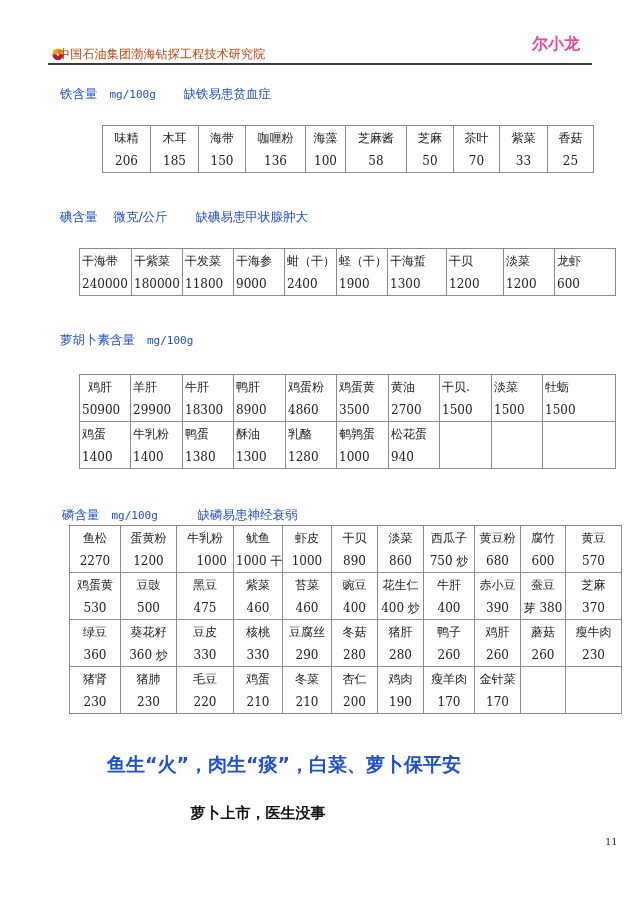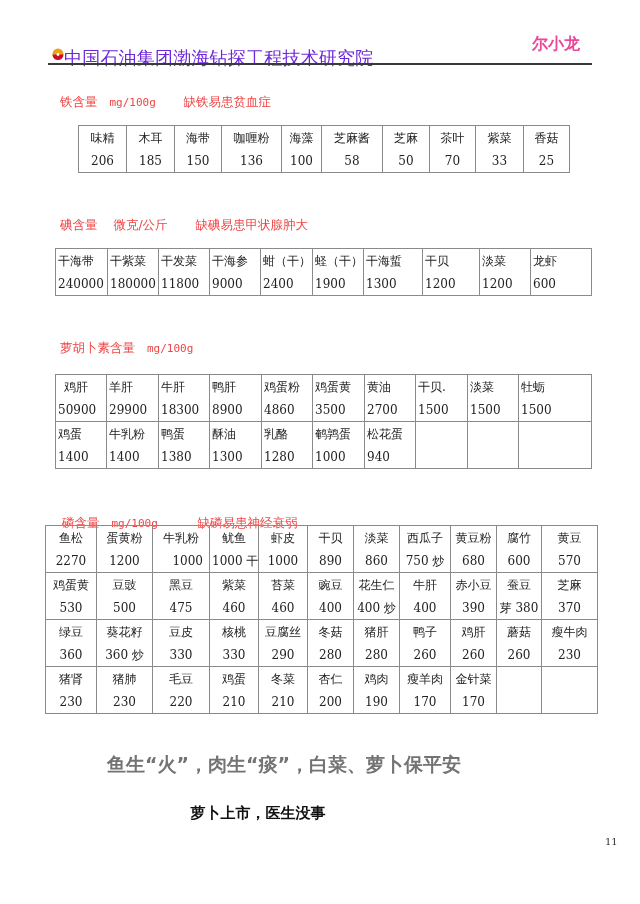--- a/index.html
+++ b/index.html
@@ -1,33 +1,33 @@
 <!DOCTYPE html>
 <html><head>
 <meta charset="utf-8">
 <style>
   html, body { margin:0; padding:0; background:#ffffff; }
   body { width:640px; height:904px; position:relative; overflow:hidden;
          font-family:"DejaVu Serif","Liberation Serif",serif; color:#1a1a1a; }
   .abs { position:absolute; }
   .hdr-logo { left:52px; top:45px; width:12px; height:12px; }
-  .hdr-title { left:64px; top:46px; font-size:18px; color:#6d28d9; letter-spacing:0.2px; }
+  .hdr-title { left:58px; top:46px; font-size:12px; color:#c2410c; letter-spacing:0.2px; }
   .hdr-author { left:532px; top:34px; font-size:16px; font-weight:bold; color:#ec4899; }
   .hdr-rule { left:48px; top:63px; width:544px; height:2px; background:#3a3a3a; }
-  .sec-head { font-family:"DejaVu Sans","Liberation Sans",sans-serif; font-size:12.5px; color:#ef4444; white-space:pre;margin-top:8px; }
+  .sec-head { font-family:"DejaVu Sans","Liberation Sans",sans-serif; font-size:12.5px; color:#1d4ed8; white-space:pre; }
   .sec-head .unit { font-family:"DejaVu Sans Mono","Liberation Mono",monospace; font-size:11px; }
-  table.t { position:absolute; border-collapse:collapse; table-layout:fixed; }
+  table.t { position:absolute; border-collapse:collapse; table-layout:fixed;margin-left:24px; }
   table.t td { border:1px solid #8a8a8a; padding:0 2px; font-size:12px; color:#222;
                font-family:"DejaVu Serif","Liberation Serif",serif; overflow:hidden; white-space:nowrap; }
   table.t td .nm { display:block; height:24px; line-height:24px; }
   table.t td .vl { display:block; height:22px; line-height:22px; }
   .center td { text-align:center; }
   .left td { text-align:left; padding-left:4px; }
   .saying1 { left:0; width:568px; top:752px; text-align:center; font-size:19px; font-weight:bold;
-             font-family:"DejaVu Sans","Liberation Sans",sans-serif; color:#737373; }
+             font-family:"DejaVu Sans","Liberation Sans",sans-serif; color:#1d4ed8; }
   .saying2 { left:0; width:516px; top:804px; text-align:center; font-size:15px; font-weight:bold;
              font-family:"DejaVu Sans","Liberation Sans",sans-serif; color:#111; }
   .pageno { left:605px; top:836px; font-size:10px; color:#333; }
 </style>
 </head>
 <body>
 
 <div class="abs hdr-logo">
   <svg width="12" height="12" viewBox="0 0 12 12">
     <circle cx="6" cy="6" r="5.5" fill="#e8a317"></circle>

